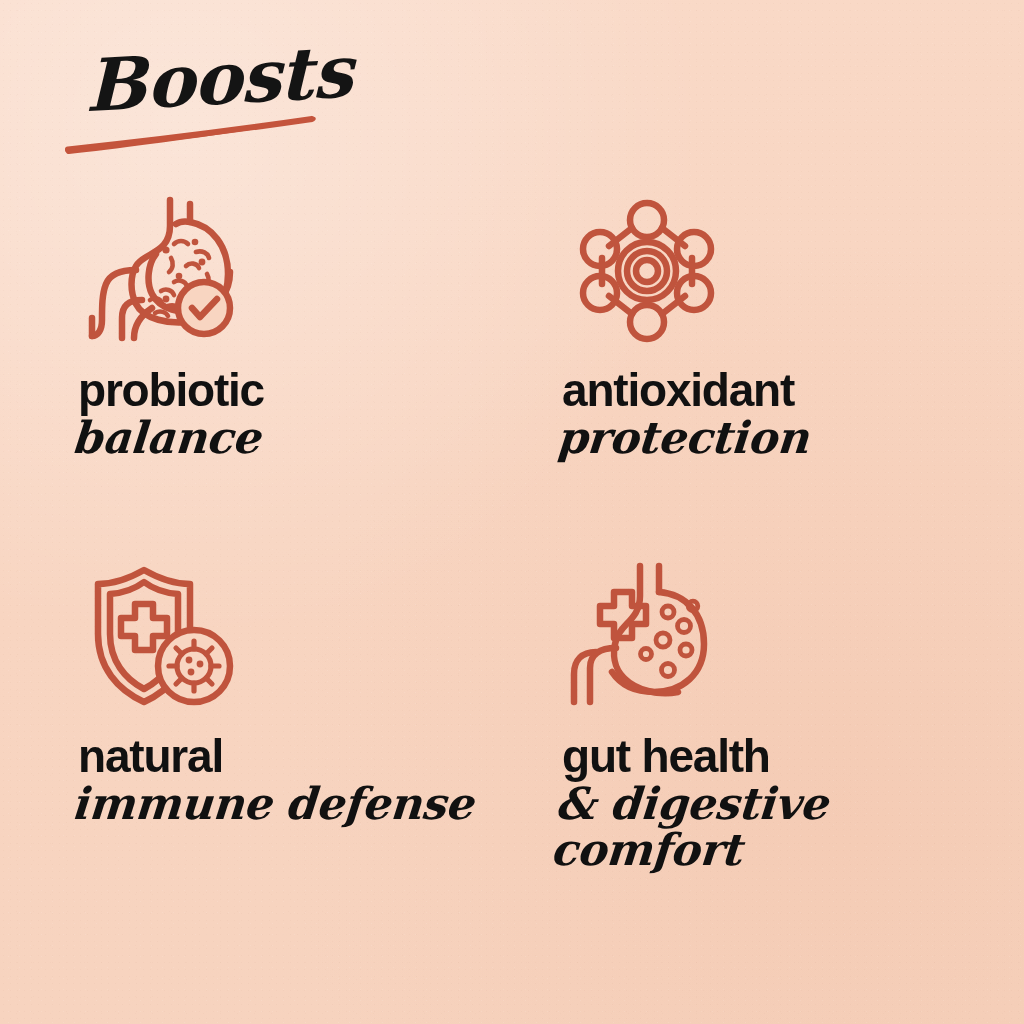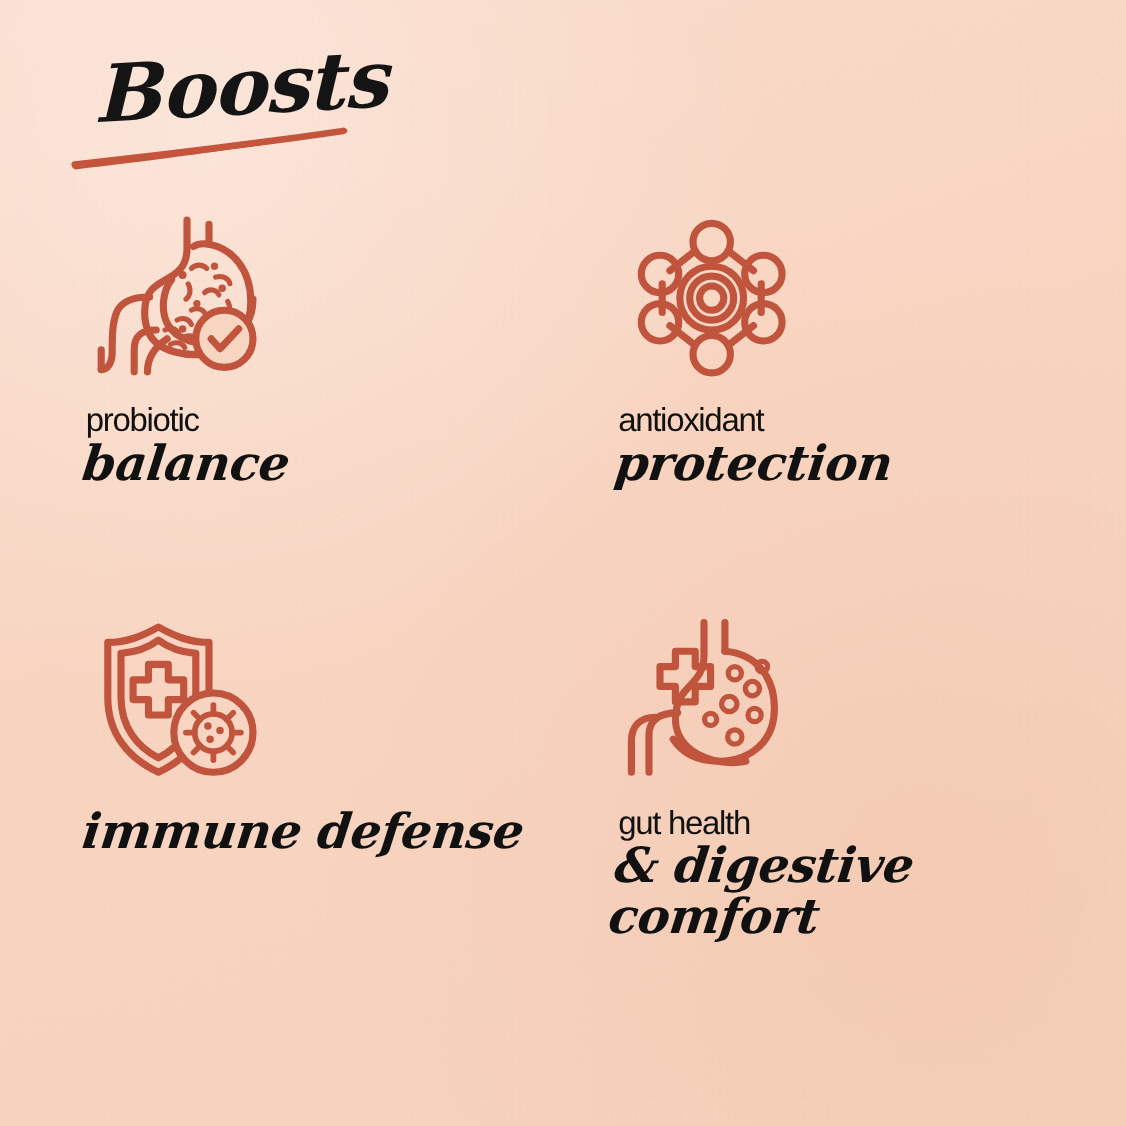--- a/index.html
+++ b/index.html
@@ -93,22 +93,22 @@
     height: 150px;
     display: block;
   }
   .icon-wrap svg { display: block; }
 
   .labels {
     margin-top: 22px;
   }
   .label-main {
     font-family: "Liberation Sans", sans-serif;
-    font-weight: 400;
-    font-size: 30px;
+    font-weight: 700;
+    font-size: 46px;
     line-height: 0.98;
     letter-spacing: -1.2px;
     color: #111111;
     white-space: nowrap;
   }
   .label-script {
     font-family: "DejaVu Serif", serif;
     font-style: italic;
     font-weight: 700;
     font-size: 44px;
@@ -257,20 +257,21 @@
             <line x1="128" y1="116" x2="134" y2="122"></line>
           </g>
           <g fill="#C0543D">
             <circle cx="111" cy="98" r="3.4"></circle>
             <circle cx="122" cy="102" r="3.4"></circle>
             <circle cx="113" cy="110" r="3.4"></circle>
           </g>
         </svg>
       </div>
       <div class="labels">
+        <div class="label-main">natural</div>
         <div class="label-script">
           <span class="sline">immune defense</span>
         </div>
       </div>
     </div>
 
     <div class="cell cell-3">
       <div class="icon-wrap">
         <svg width="170" height="150" viewBox="0 0 170 150">
           <g fill="none" stroke="#C0543D" stroke-width="6.5" stroke-linecap="round" stroke-linejoin="round">

